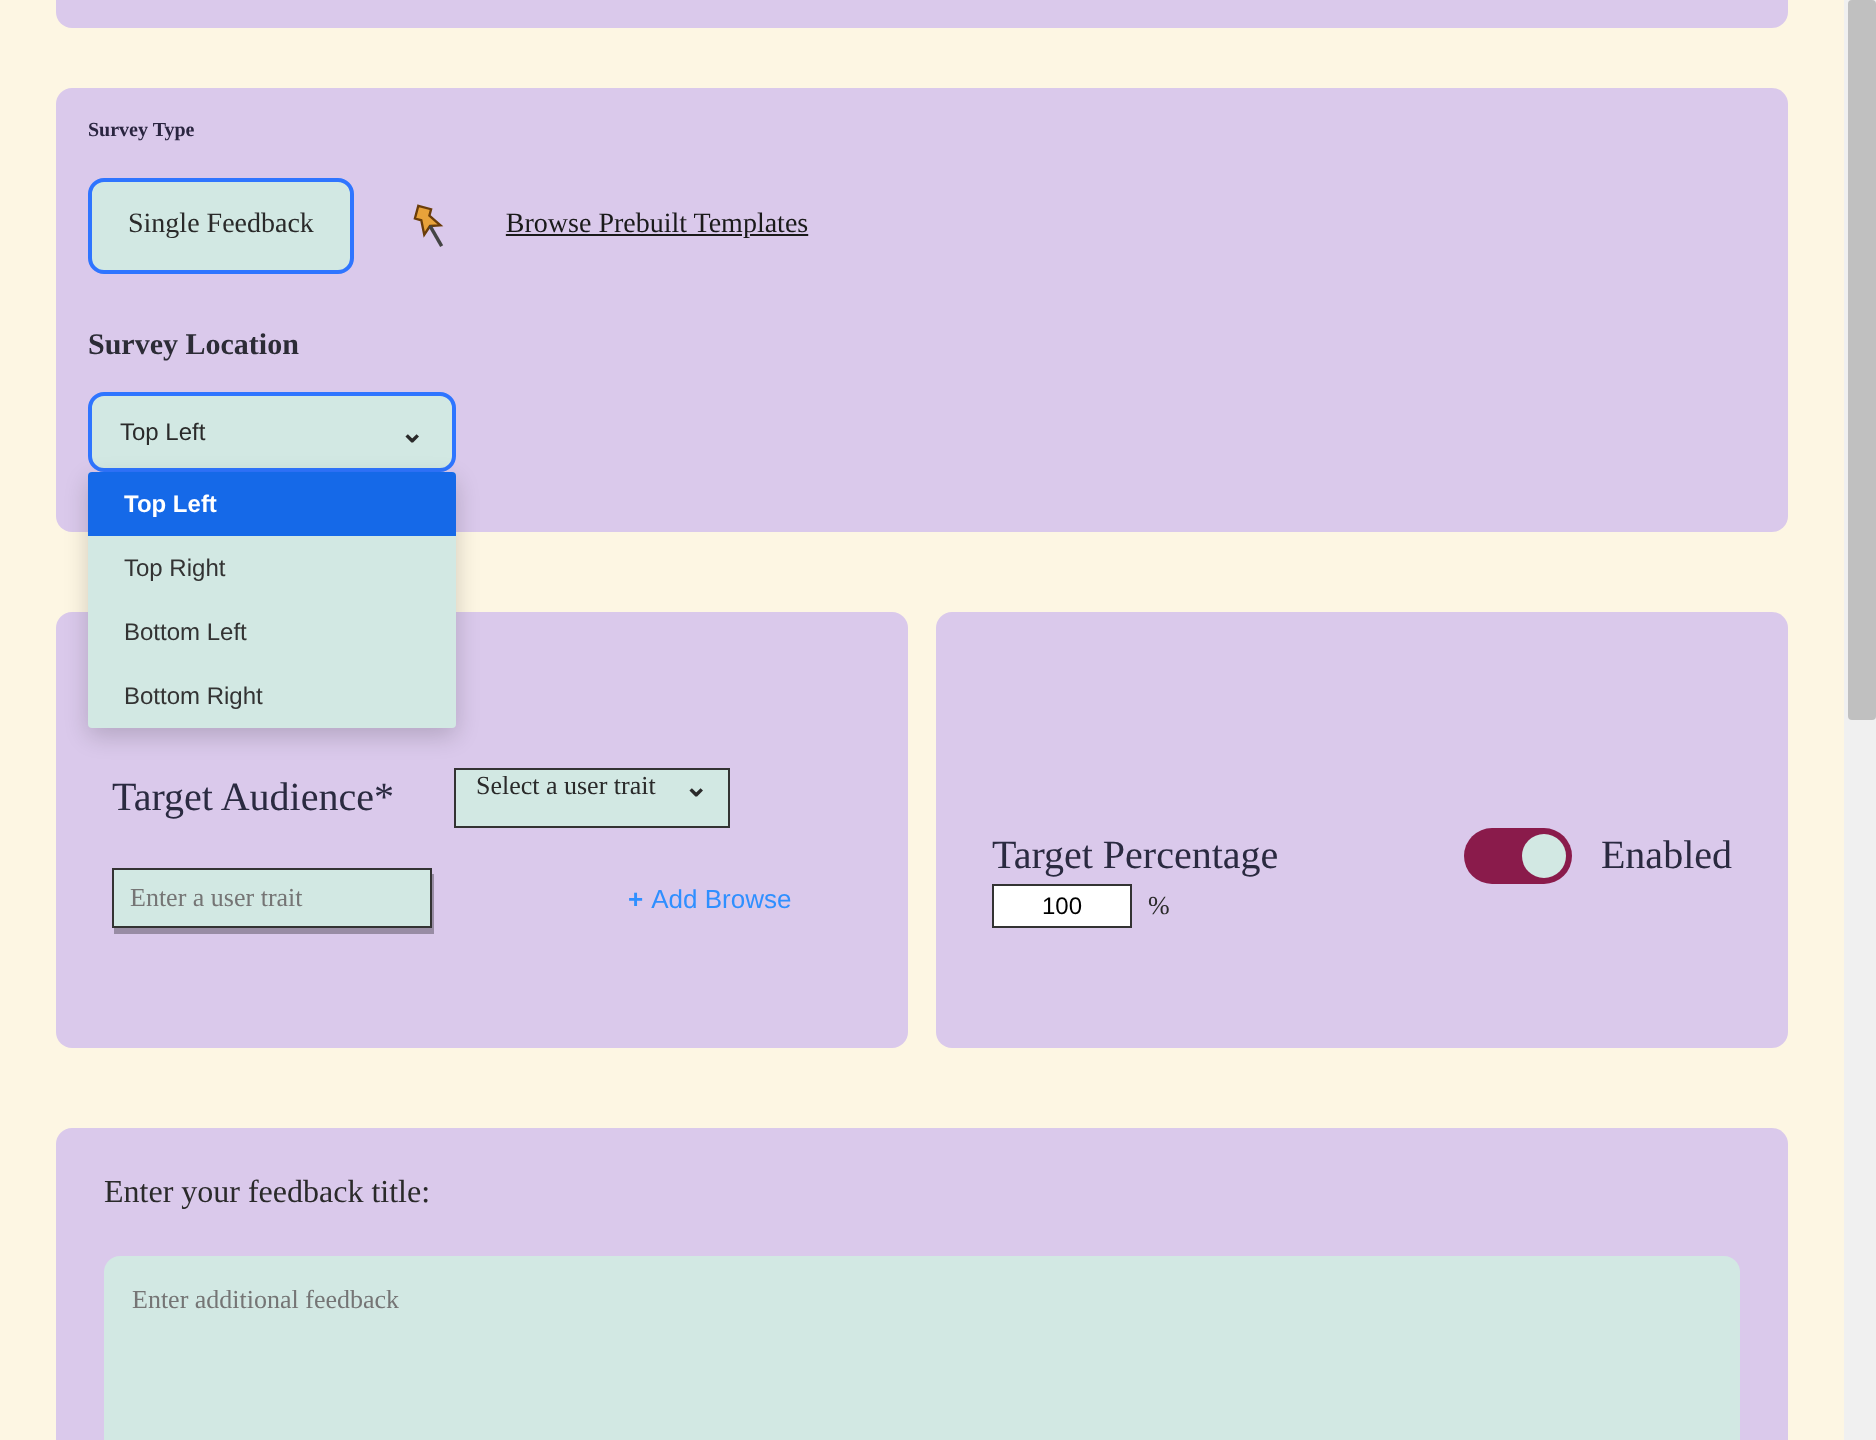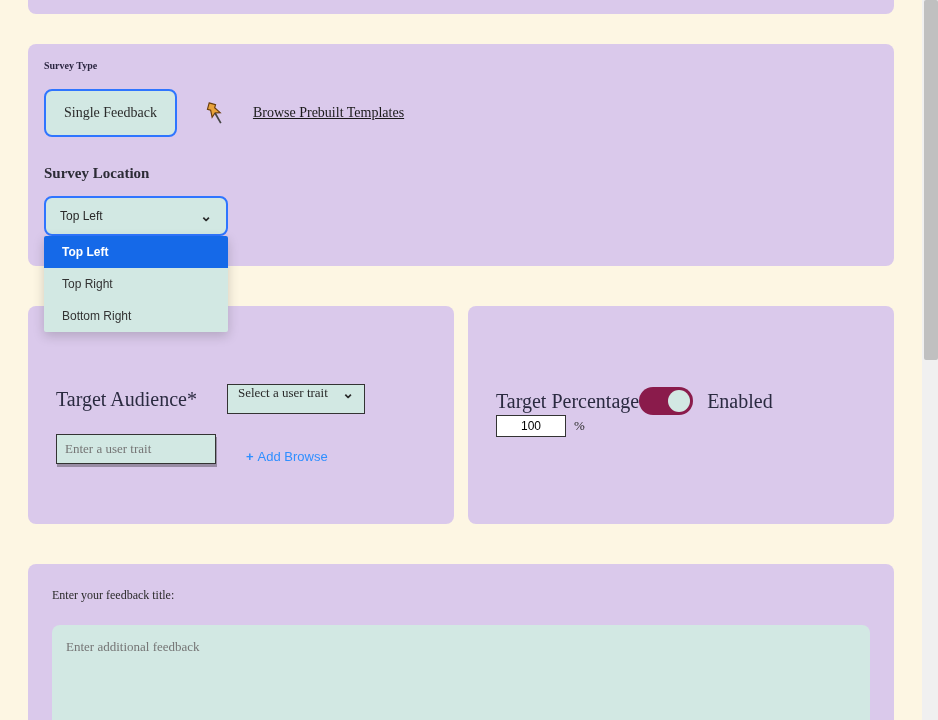--- a/index.html
+++ b/index.html
@@ -161,22 +161,22 @@
     display: flex;
     align-items: flex-start;
     justify-content: space-between;
     padding: 0 10px;
     font-size: 13px;
     font-family: Georgia, serif;
     cursor: pointer;
   }
   .trait-input-row {
     display: flex;
-    align-items: flex-end;
-    gap: 30px;
+    align-items: center;
+    gap: 98px;
     margin-top: 20px;
   }
   .trait-input {
     width: 160px;
     height: 30px;
     background: #d2e8e3;
     border: 1px solid #333;
     box-shadow: 1px 3px 0 rgba(0,0,0,0.3);
     padding: 0 8px;
     font-family: Georgia, serif;
@@ -189,21 +189,22 @@
     font-family: Arial, sans-serif;
     cursor: pointer;
     display: inline-flex;
     align-items: center;
     gap: 4px;
   }
   .plus { font-weight: bold; }
   .target-pct-row {
     display: flex;
     align-items: center;
-    margin-top: 53px;
+    justify-content: space-between;
+    margin-top: 80px;
   }
   .toggle-wrap { display: flex; align-items: center; gap: 14px; }
   .toggle {
     width: 54px; height: 28px;
     background: #8a1b4b;
     border-radius: 14px;
     position: relative;
     cursor: pointer;
   }
   .toggle-knob {
@@ -227,21 +228,21 @@
     font-family: Arial, sans-serif;
     font-size: 12px;
   }
   .big-card {
     background: #dac9eb;
     border-radius: 8px;
     margin: 0 28px;
     padding: 24px;
   }
   .feedback-title {
-    font-size: 12px;
+    font-size: 16px;
     color: #2a2a2a;
     margin-bottom: 22px;
     font-family: Georgia, serif;
   }
   .feedback-textarea {
     width: 100%;
     height: 120px;
     background: #d2e8e3;
     border: none;
     border-radius: 8px;
@@ -278,20 +279,21 @@
 
     <div class="survey-loc-label">Survey Location</div>
     <div class="select-wrap">
       <div class="select-btn">
         <span>Top Left</span>
         <span class="chevron">⌄</span>
       </div>
       <div class="dropdown-menu">
         <div class="dropdown-item selected">Top Left</div>
         <div class="dropdown-item">Top Right</div>
+        <div class="dropdown-item">Bottom Left</div>
         <div class="dropdown-item">Bottom Right</div>
       </div>
     </div>
   </div>
 
   <div class="two-col">
     <div class="half-card">
       <div class="trait-row">
         <span class="field-label">Target Audience*</span>
         <div class="trait-select">

